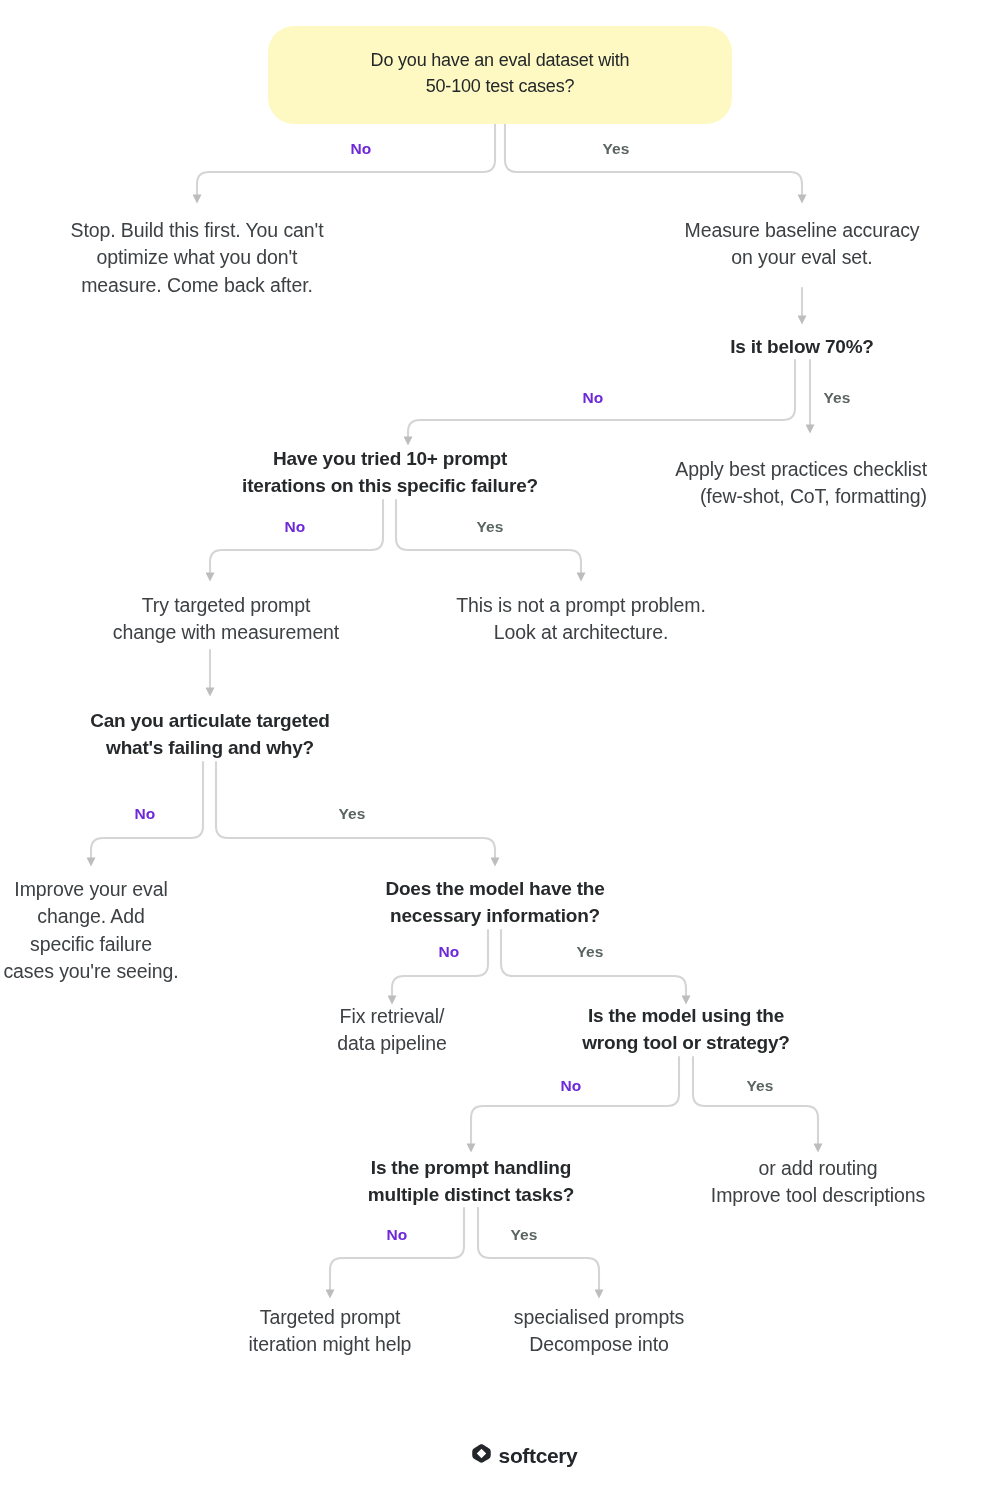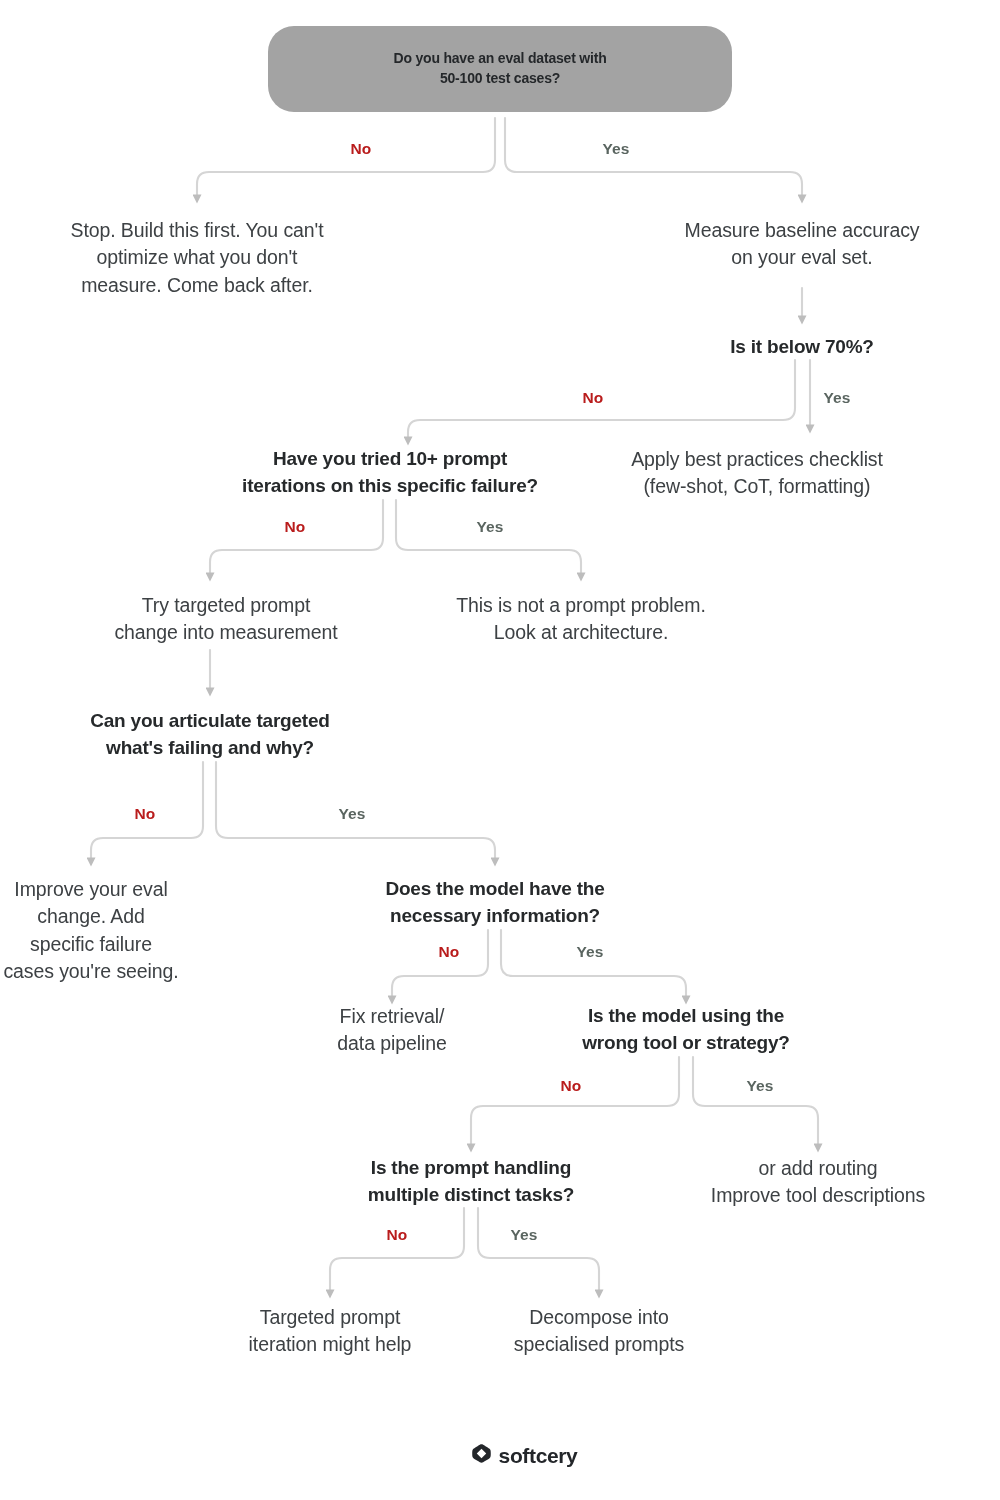--- a/index.html
+++ b/index.html
@@ -26,25 +26,25 @@
     height: 1500px;
     pointer-events: none;
   }
   .node {
     position: absolute;
     text-align: center;
     box-sizing: border-box;
   }
   
   .node.root {
-    background: #a3a3a3;
+    background: #fef9c3;
     border-radius: 26px;
     padding: 22px 30px 24px 30px;
-    font-weight: bold;
-    font-size: 14px;
+    font-weight: normal;
+    font-size: 18px;
     line-height: 1.44;
     color: #24272a;
     letter-spacing: -0.2px;
   }
   
   .node.question {
     font-weight: bold;
     font-size: 19px;
     line-height: 1.40;
     color: #26292b;
@@ -60,21 +60,21 @@
   }
   
   .edge-label {
     position: absolute;
     font-size: 15.5px;
     font-weight: bold;
     letter-spacing: 0.1px;
     white-space: nowrap;
     text-align: center;
   }
-  .edge-label.no  { color: #b91c1c; }
+  .edge-label.no  { color: #6d28d9; }
   .edge-label.yes { color: #5a6560; }
 
   
   .brand {
     position: absolute;
     left: 0;
     width: 1000px;
     top: 1443px;
     display: flex;
     align-items: center;
@@ -151,33 +151,33 @@
 
   <div class="node outcome" style="left:632px; top:217px; width:340px;">
     <div>Measure baseline accuracy</div>
     <div>on your eval set.</div>
   </div>
 
   <div class="node question" style="left:662px; top:334px; width:280px;">
     <div>Is it below 70%?</div>
   </div>
 
-  <div class="node outcome" style="left:587px; top:446px; width:340px;">
+  <div class="node outcome" style="left:587px; top:456px; width:340px;text-align:right;">
     <div>Apply best practices checklist</div>
     <div>(few-shot, CoT, formatting)</div>
   </div>
 
   <div class="node question" style="left:210px; top:446px; width:360px;">
     <div>Have you tried 10+ prompt</div>
     <div>iterations on this specific failure?</div>
   </div>
 
   <div class="node outcome" style="left:76px; top:592px; width:300px;">
     <div>Try targeted prompt</div>
-    <div>change into measurement</div>
+    <div>change with measurement</div>
   </div>
 
   <div class="node outcome" style="left:431px; top:592px; width:300px;">
     <div>This is not a prompt problem.</div>
     <div>Look at architecture.</div>
   </div>
 
   <div class="node question" style="left:50px; top:708px; width:320px;">
     <div>Can you articulate targeted</div>
     <div>what's failing and why?</div>
@@ -214,22 +214,22 @@
     <div>Is the prompt handling</div>
     <div>multiple distinct tasks?</div>
   </div>
 
   <div class="node outcome" style="left:190px; top:1304px; width:280px;">
     <div>Targeted prompt</div>
     <div>iteration might help</div>
   </div>
 
   <div class="node outcome" style="left:459px; top:1304px; width:280px;">
+    <div>specialised prompts</div>
     <div>Decompose into</div>
-    <div>specialised prompts</div>
   </div>
 
   <div class="edge-label no" style="left:331px; top:140px; width:60px;">No</div>
   <div class="edge-label yes" style="left:585px; top:140px; width:62px;">Yes</div>
 
   <div class="edge-label no" style="left:563px; top:389px; width:60px;">No</div>
   <div class="edge-label yes" style="left:806px; top:389px; width:62px;">Yes</div>
 
   <div class="edge-label no" style="left:265px; top:518px; width:60px;">No</div>
   <div class="edge-label yes" style="left:459px; top:518px; width:62px;">Yes</div>

